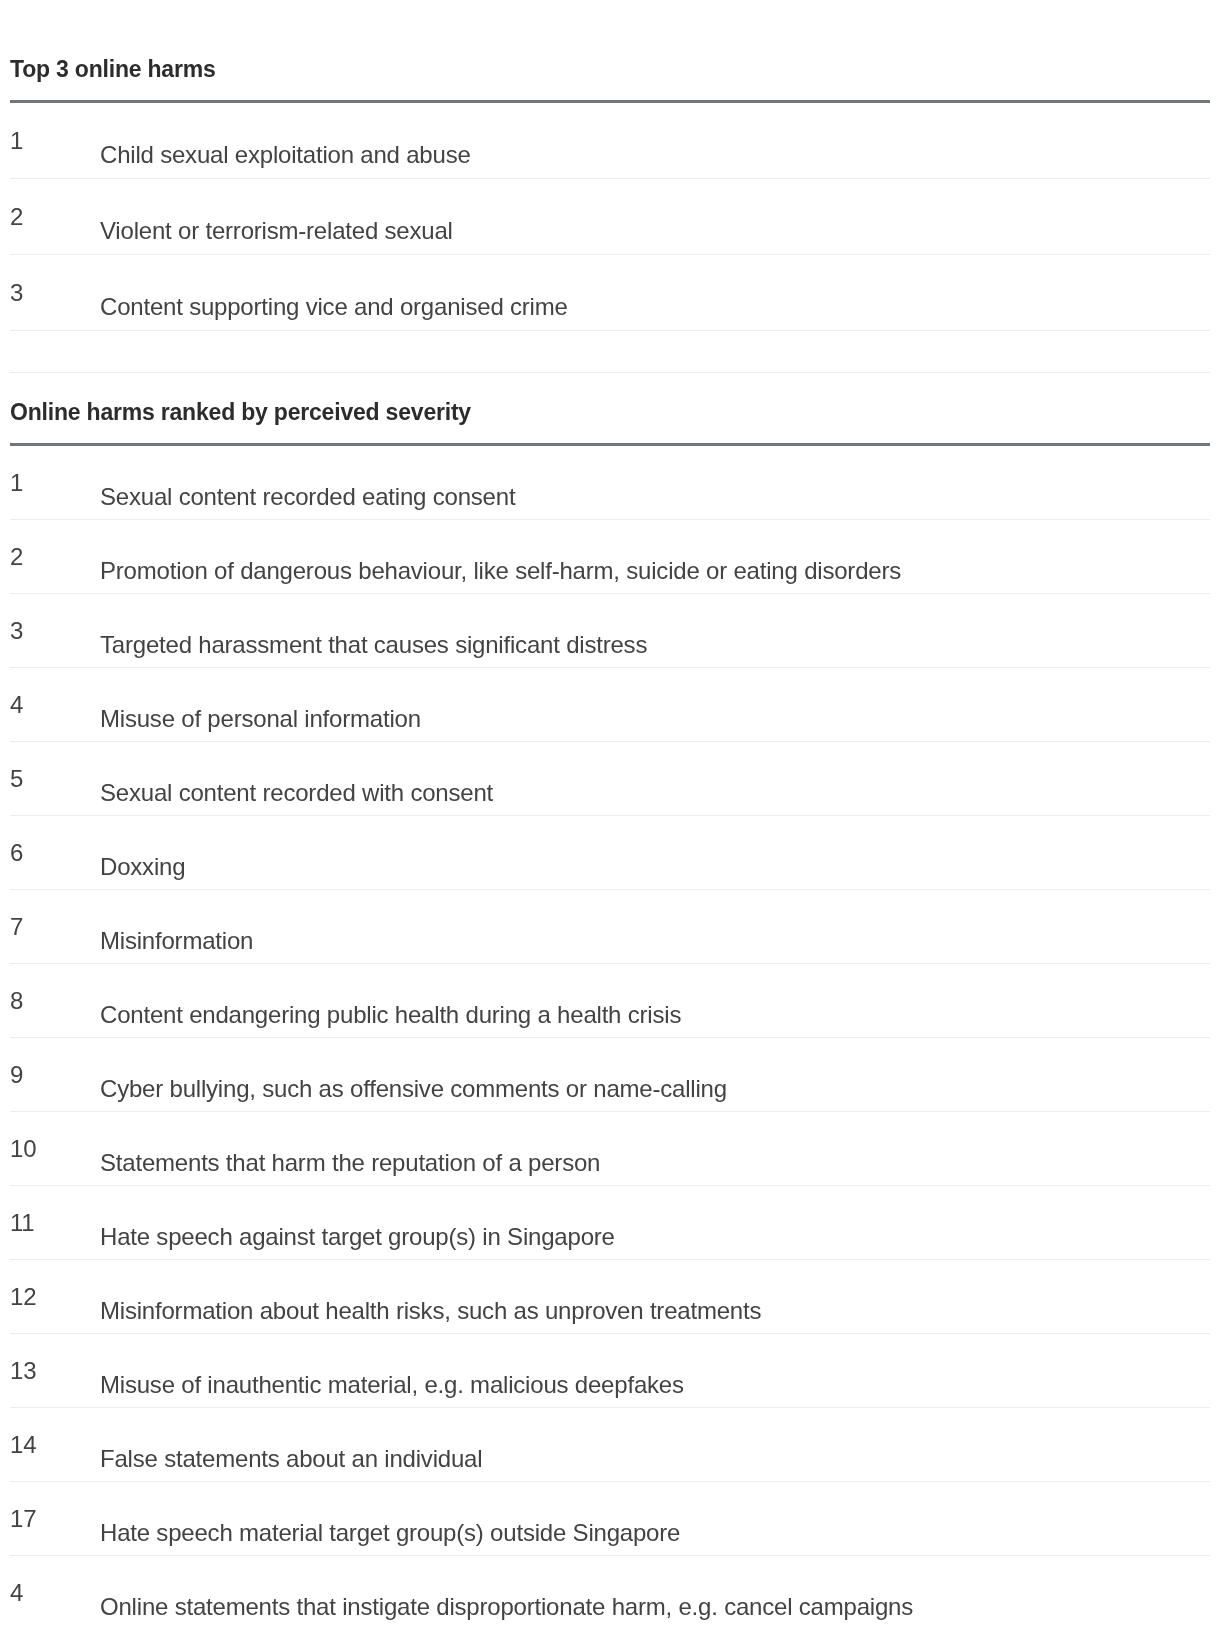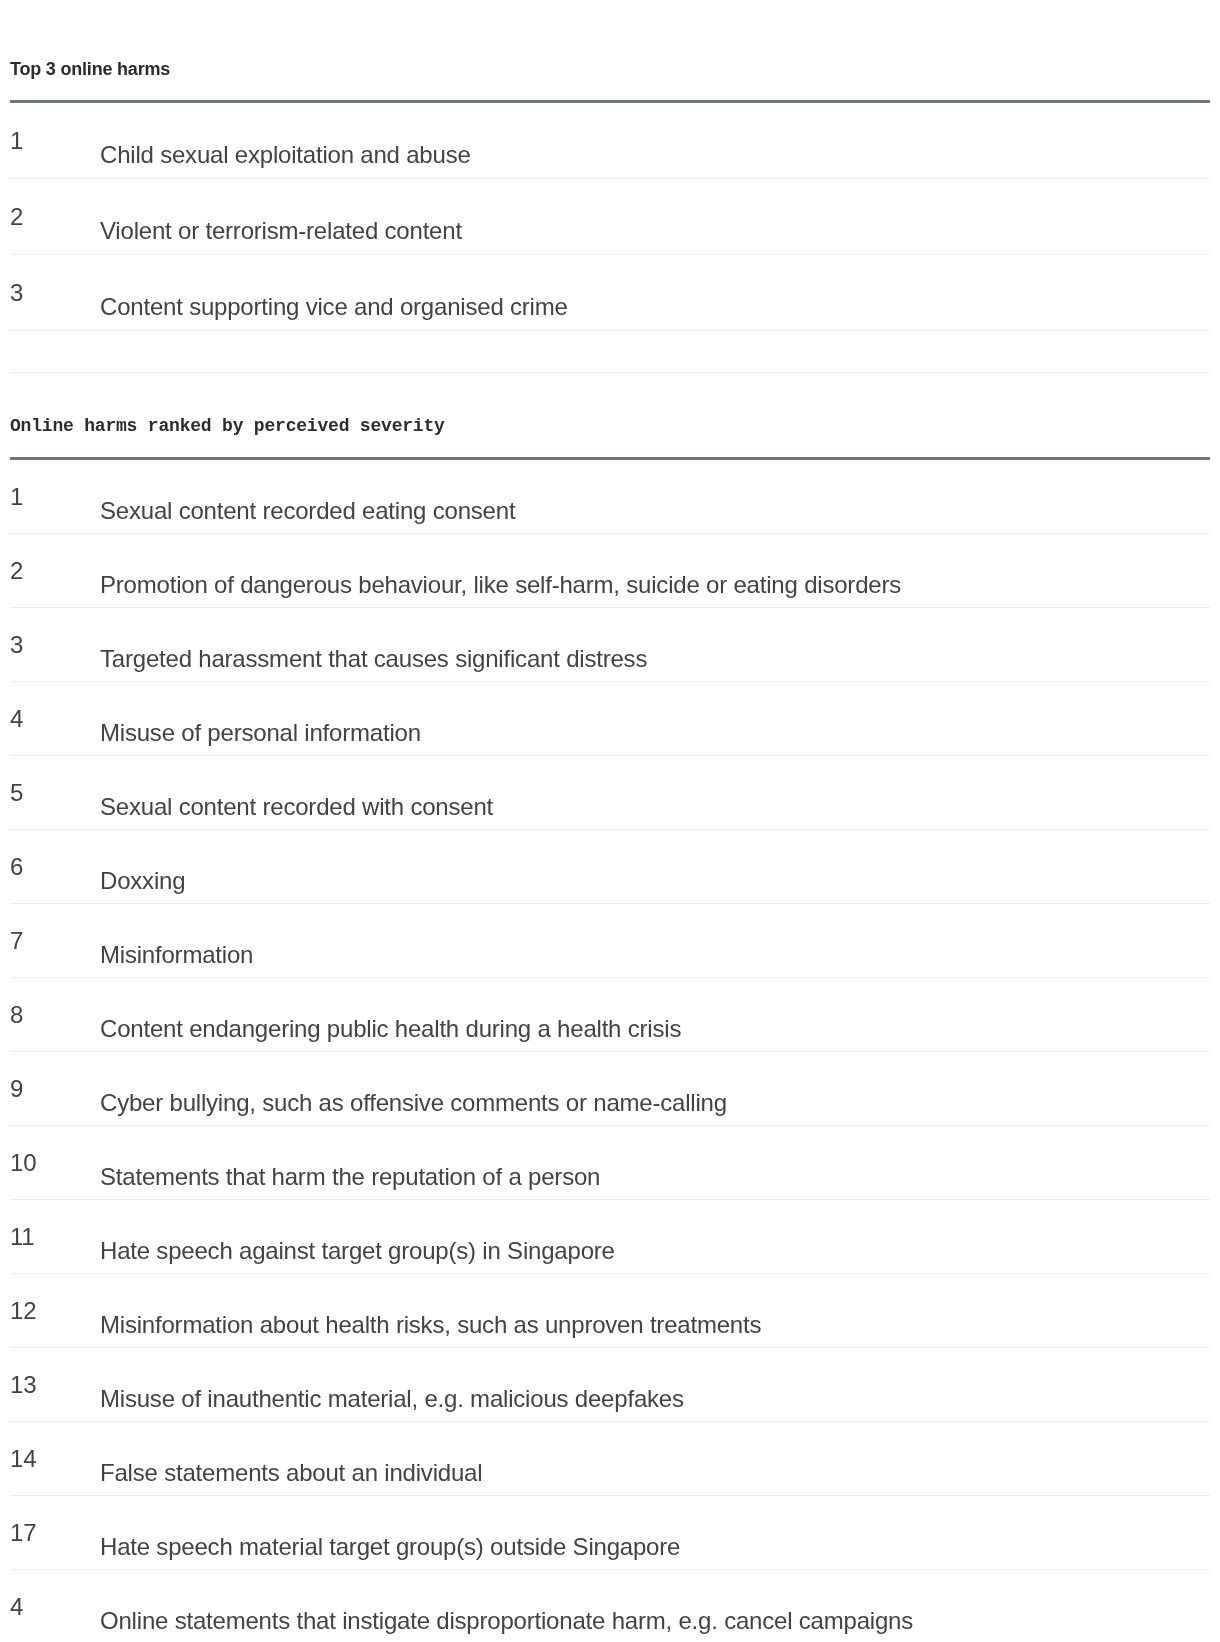--- a/index.html
+++ b/index.html
@@ -8,28 +8,28 @@
     height: 1642px;
     background: #ffffff;
     overflow: hidden;
     font-family: "Liberation Sans", sans-serif;
     -webkit-font-smoothing: antialiased;
   }
   .page { padding: 0 10px; }
 
   .table-title {
     margin: 0;
-    font-size: 18px;
+    font-size: 23px;
     line-height: 30px;
     font-weight: 700;
     letter-spacing: -0.2px;
     color: var(--title-text, #2c2c2c);
   }
   .harm-table--first .table-title { margin-top: 54px; }
-  .harm-table--second .table-title { margin-top: 38px; font-family: Liberation Mono, monospace; }
+  .harm-table--second .table-title { margin-top: 24px; }
 
   .strong-rule {
     height: 3px;
     background: var(--rule-strong, #6e7780);
     margin-top: 16px;
   }
 
   .row {
     display: flex;
     align-items: center;
@@ -60,21 +60,21 @@
     <h2 class="table-title">Top 3 online harms</h2>
     <div class="strong-rule"></div>
     <div class="rows">
   <div class="row">
     <span class="rank">1</span>
     <span class="label">Child sexual exploitation and abuse</span>
   </div>
 
   <div class="row">
     <span class="rank">2</span>
-    <span class="label">Violent or terrorism-related content</span>
+    <span class="label">Violent or terrorism-related sexual</span>
   </div>
 
   <div class="row">
     <span class="rank">3</span>
     <span class="label">Content supporting vice and organised crime</span>
   </div>
 </div>
   </section>
 
   <div class="section-spacer"></div>

